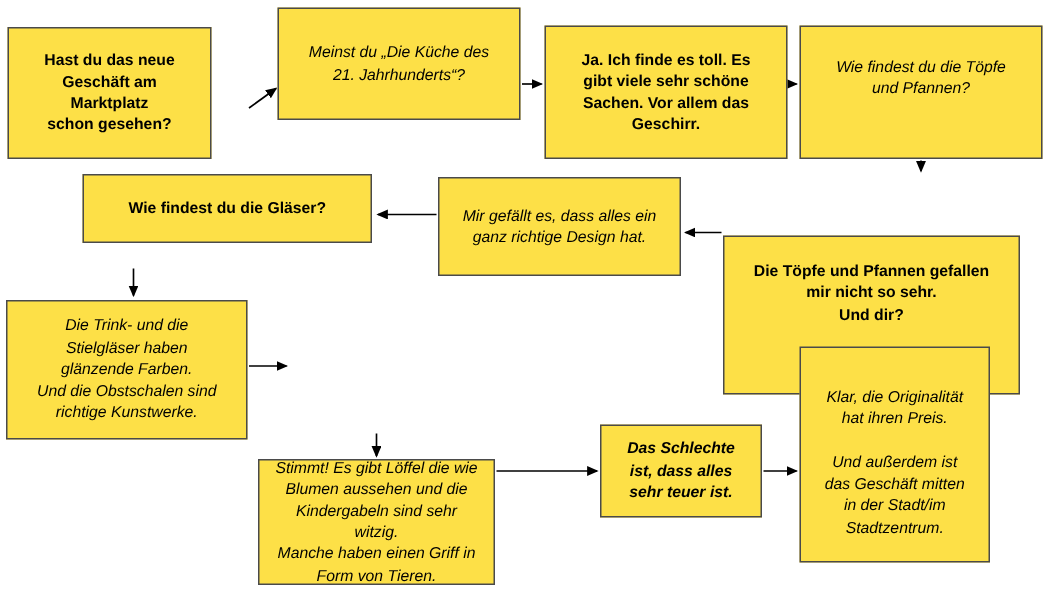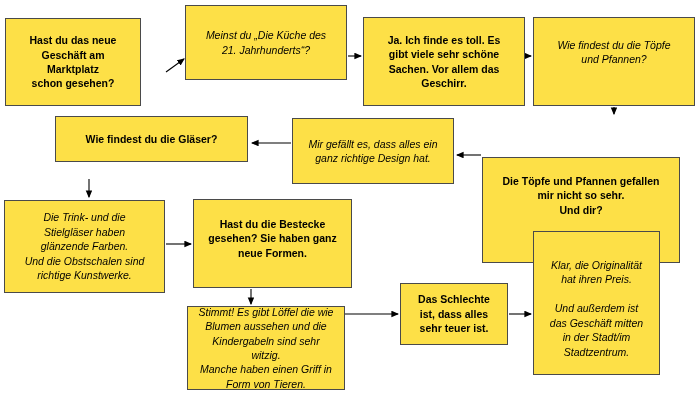--- a/index.html
+++ b/index.html
@@ -36,20 +36,21 @@
   }
   .node.bold .txt {
     font-weight: bold;
     font-style: normal;
   }
   .node.italic .txt {
     font-style: italic;
     font-weight: normal;
   }
   .node.bolditalic .txt {
+    font-style: italic;
     font-weight: bold;
   }
   .node.vtop { align-items: flex-start; }
   svg.edges {
     position: absolute;
     left: 0;
     top: 0;
     width: 700px;
     height: 400px;
     pointer-events: none;
@@ -129,27 +130,22 @@
   </div>
 
   <div class="node italic" style="left:4px;top:200px;width:161px;height:93px;">
     <div class="txt">Die Trink- und die
 Stielgläser haben
 glänzende Farben.
 Und die Obstschalen sind
 richtige Kunstwerke.</div>
   </div>
 
-  <div class="node bold vtop" style="left:193px;top:199px;width:159px;height:89px;padding-top:17px;">
-    <div class="txt">Hast du die Bestecke
-gesehen? Sie haben ganz
-neue Formen.</div>
-  </div>
 
-  <div class="node italic" style="left:172px;top:306px;width:158px;height:84px;margin-left:15px;">
+  <div class="node italic" style="left:172px;top:306px;width:158px;height:84px;">
     <div class="txt">Stimmt! Es gibt Löffel die wie
 Blumen aussehen und die
 Kindergabeln sind sehr witzig.
 Manche haben einen Griff in
 Form von Tieren.</div>
   </div>
 
   <div class="node bolditalic" style="left:400px;top:283px;width:108px;height:62px;">
     <div class="txt">Das Schlechte
 ist, dass alles

